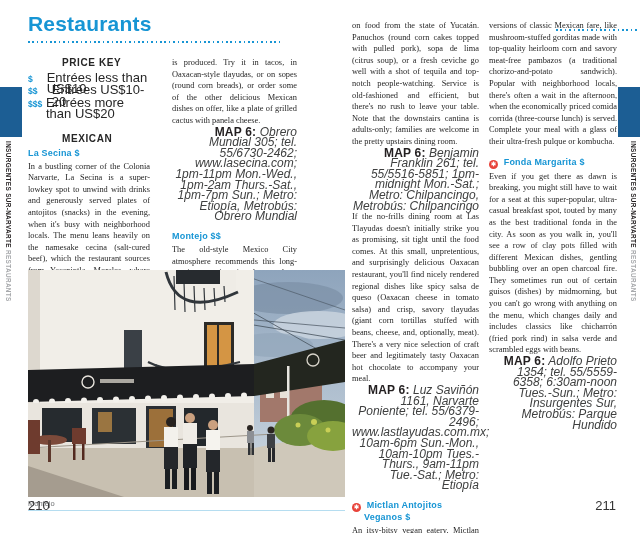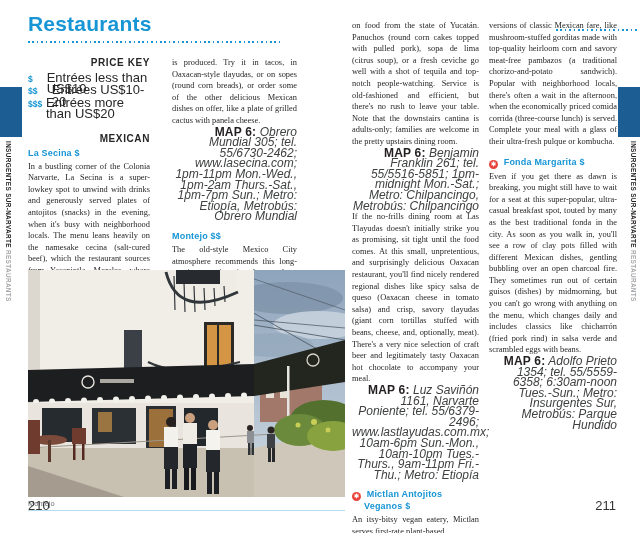--- a/index.html
+++ b/index.html
@@ -27,21 +27,21 @@
 
   
   .col{position:absolute;text-align:justify;font-size:8.4px;line-height:11.6px;}
   #col1{left:28px;top:57px;width:122px;}
   #col2{left:172px;top:57px;width:125px;}
   #col3{left:352px;top:20px;width:127px;}
   #col4{left:489px;top:20px;width:128px;}
   .col p{margin:0;}
 
   .kicker{font-family:"Liberation Sans",sans-serif;font-weight:bold;font-size:10px;
-          letter-spacing:.6px;color:#262626;margin:0 0 3px 0;text-align:right;padding-left:34px;}
+          letter-spacing:.6px;color:#262626;margin:0 0 3px 0;text-align:left;padding-left:34px;}
   .pricerow{display:flex;align-items:baseline;height:12.5px;text-align:left;}
   .pricerow .sym{width:26px;color:#1795d4;font-weight:bold;font-size:8.6px;
                  font-family:"Liberation Sans",sans-serif;}
   .pricerow .lbl{font-family:"Liberation Sans",sans-serif;font-size:13px;color:#262626;}
   .cat{margin-top:24px;}
 
   .listing-h{font-family:"Liberation Sans",sans-serif;font-weight:bold;font-size:9px;
              color:#1795d4;letter-spacing:.2px;line-height:11px;margin:9px 0 2px 0;text-align:left;}
   .listing-h.first{margin-top:2px;}
   .listing-h.starred{padding-left:12px;text-indent:-12px;}
@@ -120,21 +120,21 @@
 
   <div class="col" id="col3">
     <p>on food from the state of Yucatán. Panuchos (round corn cakes topped with pulled pork), sopa de lima (citrus soup), or a fresh ceviche go well with a shot of tequila and top-notch people-watching. Service is old-fashioned and efficient, but there's no rush to leave your table. Note that the downstairs cantina is adults-only; families are welcome in the pretty upstairs dining room.</p>
     <p class="map">
       <b>MAP 6:</b>
       <span>Benjamin Franklin 261; tel. 55/5516-5851; 1pm-midnight Mon.-Sat.; Metro: Chilpancingo, Metrobús: Chilpancingo</span>
     </p>
     <p>If the no-frills dining room at Las Tlayudas doesn't initially strike you as promising, sit tight until the food comes. At this small, unpretentious, and surprisingly delicious Oaxacan restaurant, you'll find nicely rendered regional dishes like spicy salsa de queso (Oaxacan cheese in tomato salsa) and crisp, savory tlayudas (giant corn tortillas stuffed with beans, cheese, and, optionally, meat). There's a very nice selection of craft beer and legitimately tasty Oaxacan hot chocolate to accompany your meal.</p>
     <p class="map">
       <b>MAP 6:</b>
-      <span>Luz Saviñón 1161, Narvarte Poniente; tel. 55/6379-2496; www.lastlayudas.com.mx; 10am-6pm Sun.-Mon., 10am-10pm Tues.-Thurs., 9am-11pm Fri.-Thu.; Metro: Etiopía</span>
+      <span>Luz Saviñón 1161, Narvarte Poniente; tel. 55/6379-2496; www.lastlayudas.com.mx; 10am-6pm Sun.-Mon., 10am-10pm Tues.-Thurs., 9am-11pm Tue.-Sat.; Metro: Etiopía</span>
     </p>
     <div class="listing-h starred">
       <span class="star-badge">✱</span>
       <span>Mictlan Antojitos Veganos</span>
       <span>$</span>
     </div>
     <p>An itsy-bitsy vegan eatery, Mictlan serves first-rate plant-based</p>
   </div>
 
   <div class="col" id="col4">

